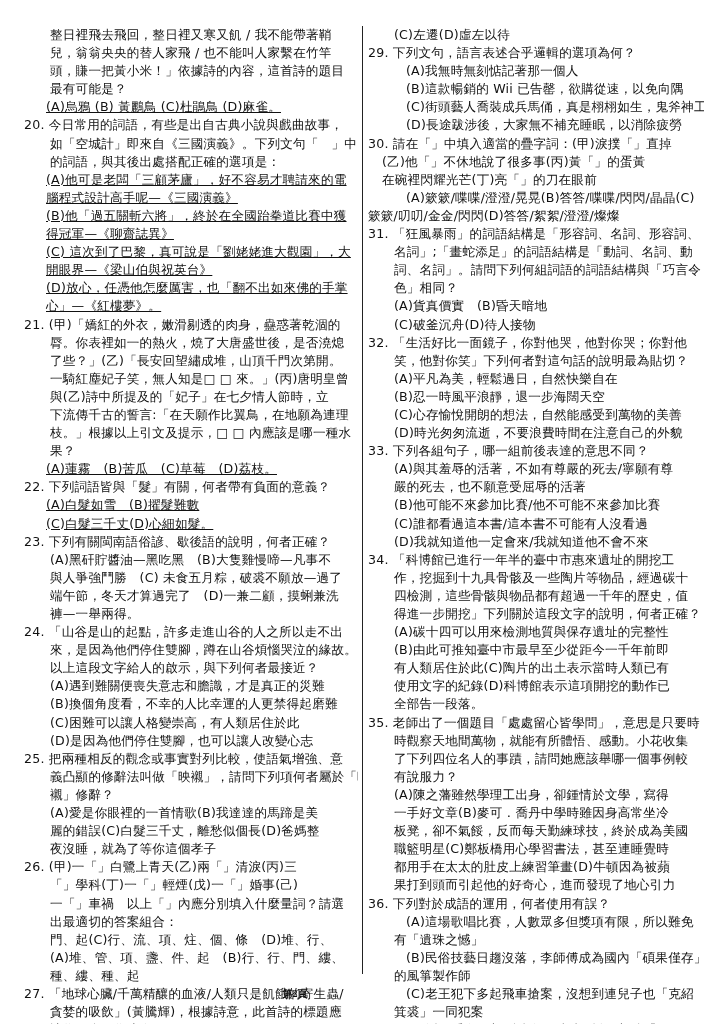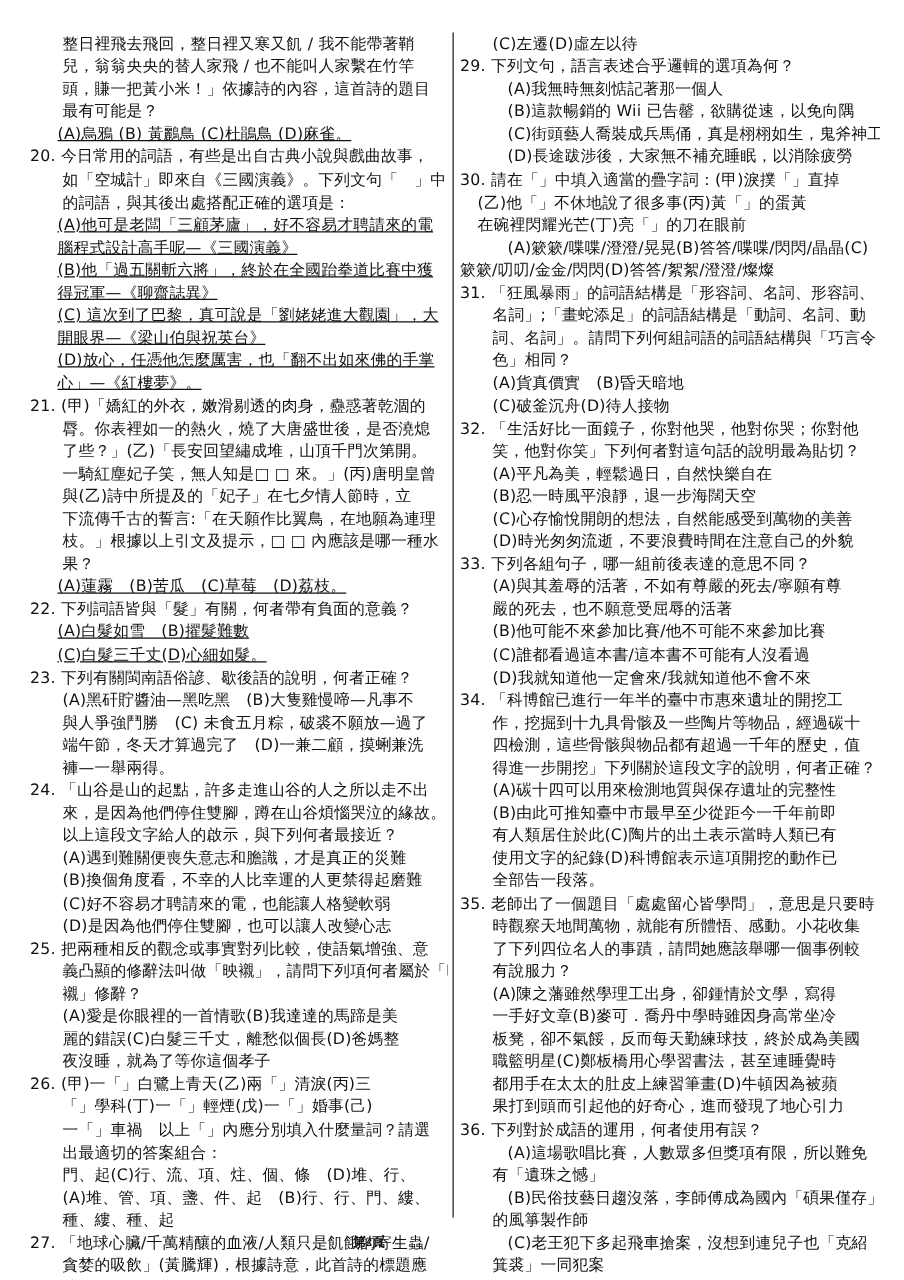--- a/index.html
+++ b/index.html
@@ -53,21 +53,21 @@
     <div class="line ind5">23. 下列有關閩南語俗諺、歇後語的說明，何者正確？</div>
     <div class="line ind1">(A)黑矸貯醬油—黑吃黑　(B)大隻雞慢啼—凡事不</div>
     <div class="line ind1">與人爭強鬥勝　(C) 未食五月粽，破裘不願放—過了</div>
     <div class="line ind1">端午節，冬天才算過完了　(D)一兼二顧，摸蜊兼洗</div>
     <div class="line ind1">褲—一舉兩得。</div>
     <div class="line ind5">24. 「山谷是山的起點，許多走進山谷的人之所以走不出</div>
     <div class="line ind1">來，是因為他們停住雙腳，蹲在山谷煩惱哭泣的緣故。」</div>
     <div class="line ind1">以上這段文字給人的啟示，與下列何者最接近？</div>
     <div class="line ind1">(A)遇到難關便喪失意志和膽識，才是真正的災難</div>
     <div class="line ind1">(B)換個角度看，不幸的人比幸運的人更禁得起磨難</div>
-    <div class="line ind1">(C)好不容易才聘請來的電，也能讓人格變軟弱</div>
+    <div class="line ind1">(C)困難可以讓人格變崇高，有人類居住於此</div>
     <div class="line ind1">(D)是因為他們停住雙腳，也可以讓人改變心志</div>
     <div class="line ind5">25. 把兩種相反的觀念或事實對列比較，使語氣增強、意</div>
     <div class="line ind1">義凸顯的修辭法叫做「映襯」，請問下列項何者屬於「映</div>
     <div class="line ind1">襯」修辭？</div>
     <div class="line ind1">(A)愛是你眼裡的一首情歌(B)我達達的馬蹄是美</div>
     <div class="line ind1">麗的錯誤(C)白髮三千丈，離愁似個長(D)爸媽整</div>
     <div class="line ind1">夜沒睡，就為了等你這個孝子</div>
     <div class="line ind5">26. (甲)一「」白鷺上青天(乙)兩「」清淚(丙)三</div>
     <div class="line ind1">「」學科(丁)一「」輕煙(戊)一「」婚事(己)</div>
     <div class="line ind1">一「」車禍　以上「」內應分別填入什麼量詞？請選</div>

